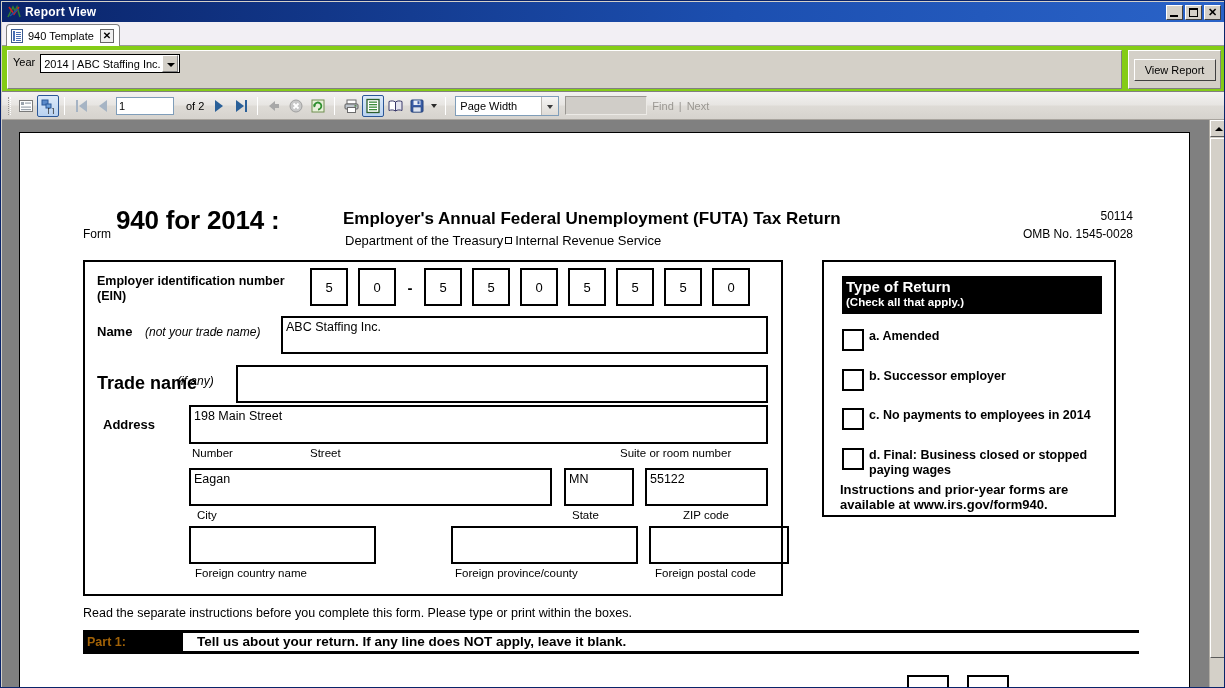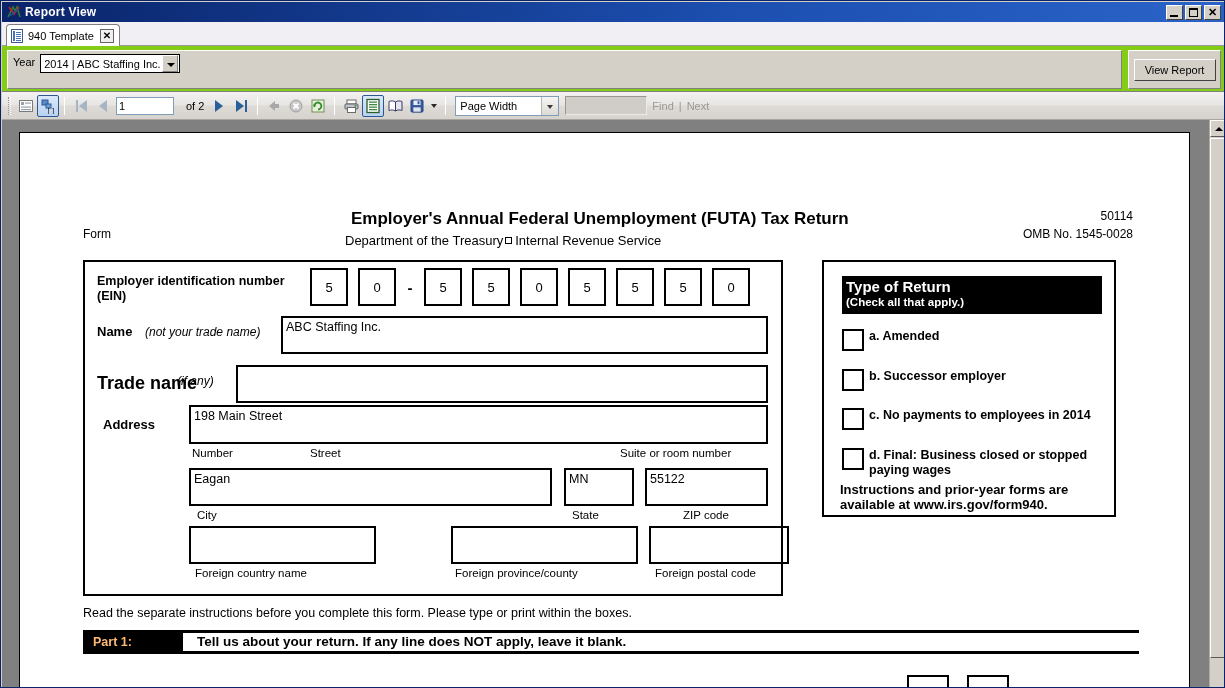--- a/index.html
+++ b/index.html
@@ -324,21 +324,21 @@
     position: absolute; left: 0; top: 0;
     width: 1171px; height: 700px;
     color: #000;
     font-family: "Liberation Sans", sans-serif;
   }
 
   
   #form-header { position: absolute; left: 63px; top: 70px; width: 1050px; height: 50px; }
   #lbl-form { position: absolute; left: 0; top: 24px; font-size: 12px; }
   #form-number { position: absolute; left: 33px; top: 2px; font-size: 26px; font-weight: bold; letter-spacing: -0.2px; }
-  #form-title { position: absolute; left: 268px; top: 6px; font-size: 17px; font-weight: bold; white-space: nowrap; }
+  #form-title { position: absolute; left: 260px; top: 6px; font-size: 17px; font-weight: bold; white-space: nowrap; }
   #form-dept { position: absolute; left: 262px; top: 30px; font-size: 13px; white-space: nowrap; }
   #form-dept .sq { display:inline-block; width:7px; height:7px; border:1px solid #000; margin:0 3px 0 2px; vertical-align: 1px;}
   #form-code { position: absolute; right: 0; top: 6px; font-size: 12px; }
   #form-omb { position: absolute; right: 0; top: 24px; font-size: 12px; text-align: right; white-space: nowrap; }
 
   
   #left-box {
     position: absolute; left: 63px; top: 127px;
     width: 700px; height: 336px;
     border: 2px solid #000;
@@ -467,23 +467,23 @@
   
   #part1-band {
     position: absolute; left: 63px; top: 497px;
     width: 1056px; height: 24px;
     border-top: 3px solid #000;
     border-bottom: 3px solid #000;
   }
   #part1-black {
     position: absolute; left: 0; top: 0;
     width: 100px; height: 18px;
-    background: #000; color: #fdba74;
+    background: #000; color: #a16207;
     font-size: 12.5px; font-weight: bold;
-    padding-left: 10px; line-height: 18px;
+    padding-left: 4px; line-height: 18px;
   }
   #part1-text {
     position: absolute; left: 114px; top: 0;
     font-size: 13.5px; font-weight: bold; line-height: 18px;
     white-space: nowrap;
   }
 
   
   #line1a {
     position: absolute; left: 63px; top: 540px;
@@ -660,20 +660,21 @@
     <span class="find-link">Next</span>
   </div>
 
   <div id="doc-viewport">
 
     <div id="doc-page">
       <div id="form940">
 
         <div id="form-header">
           <span id="lbl-form">Form</span>
+          <span id="form-number">940 for 2014 :</span>
           <span id="form-title">Employer's Annual Federal Unemployment (FUTA) Tax Return</span>
           <span id="form-dept">
             <span>Department of the Treasury</span><span class="sq"></span><span>Internal Revenue Service</span>
           </span>
           <span id="form-code">50114</span>
           <span id="form-omb">OMB No. 1545-0028</span>
         </div>
 
         <div id="left-box">
           <div id="ein-label">

